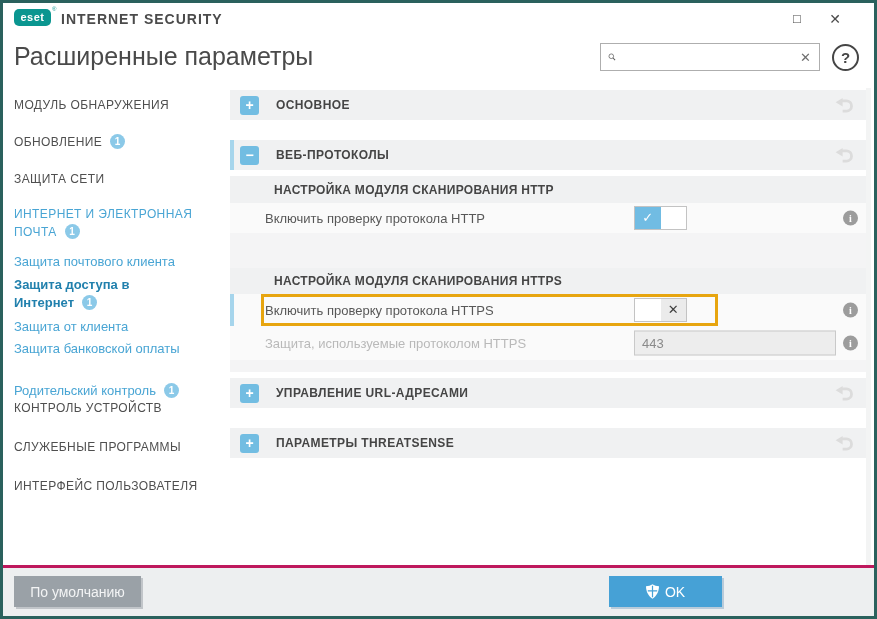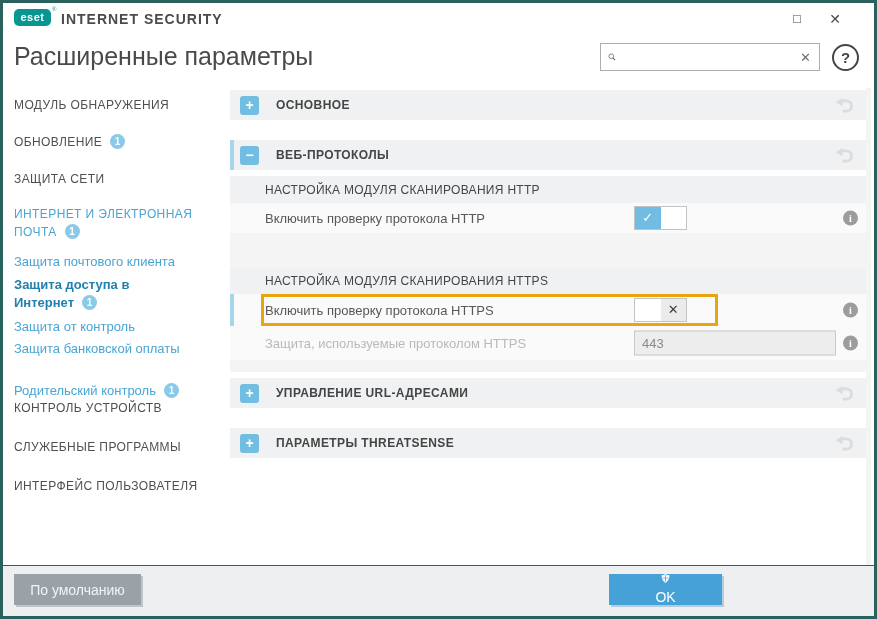--- a/index.html
+++ b/index.html
@@ -67,21 +67,21 @@
     width:19px; height:19px; margin-left:10px; border-radius:3px;
     background:#72bde2; color:#fff; font-size:14px; font-weight:bold;
     text-align:center; line-height:18px; cursor:pointer; flex:none;
   }
   .section-label { margin-left:17px; font-size:12px; font-weight:bold;
     color:#454545; letter-spacing:.4px;text-align:center; }
   .undo-icon { margin-left:auto; margin-right:12px; cursor:pointer; flex:none; }
 
   .subheader { position:absolute; left:230px; width:636px; background:#f0f1f2;
     display:flex; align-items:center; }
-  .subheader span { margin-left:35px; font-size:12px; font-weight:normal;
+  .subheader span { margin-left:44px; font-size:12px; font-weight:bold;
     color:#454545; letter-spacing:.3px; }
 
   .row { position:absolute; left:230px; width:636px; background:#fafafa; }
   .row-label { position:absolute; left:35px; top:50%; transform:translateY(-50%);
     font-size:13px; color:#585858; }
   .row-label.disabled { color:#b9b9b9; }
   .band { position:absolute; left:230px; width:636px; background:#f4f4f5; }
 
   .accent { position:absolute; left:230px; width:4px; background:#a6d5ec; z-index:3; }
 
@@ -104,28 +104,28 @@
     width:202px; height:25px; background:#ededed; border:1px solid #c9c9c9;
     font-size:13px; color:#8a8a8a; padding-left:7px; }
 
   .highlight-box { position:absolute; left:261px; top:294px; width:457px; height:32px;
     border:3px solid #e7a50f; z-index:6; pointer-events:none; }
 
   .gutter { position:absolute; left:866px; top:88px; width:5px; height:477px; background:#f3f4f4; }
 
   
   .footer { position:absolute; left:3px; right:3px; bottom:3px; height:51px;
-    background:#edeff0; border-top:1px solid #be185d; }
+    background:#edeff0; border-top:3px solid #be185d; }
   .btn { position:absolute; top:8px; height:31px; border:none; font-size:14px;
     cursor:pointer; font-family:inherit; }
   .btn.gray { background:#9aa1a7; color:#f3f4f5; box-shadow:2px 2px 0 rgba(140,146,152,.45); }
   .btn.blue { background:#46a1d6; color:#fff; box-shadow:2px 2px 0 rgba(120,160,190,.45);
     display:flex; align-items:center; justify-content:center; gap:6px; }
   .btn-default { left:11px; width:127px; }
-  .btn-ok { left:606px; width:113px;flex-direction:column; }
+  .btn-ok { left:606px; width:113px; }
   .btn-cancel { left:734px; width:126px; }
 </style>
 </head>
 <body>
 
 <div class="window">
 
   <div class="titlebar">
     <div class="logo-badge">eset</div>
     <div class="logo-reg">®</div>
@@ -158,21 +158,21 @@
     <div class="nav-item top active" style="top:205px">
       <span>ИНТЕРНЕТ И ЭЛЕКТРОННАЯ ПОЧТА</span><span class="badge">1</span>
     </div>
     <div class="nav-item sub" style="top:253px">
       <span>Защита почтового клиента</span>
     </div>
     <div class="nav-item sub selected" style="top:276px">
       <span>Защита доступа в Интернет</span><span class="badge">1</span>
     </div>
     <div class="nav-item sub" style="top:318px">
-      <span>Защита от контроль</span>
+      <span>Защита от клиента</span>
     </div>
     <div class="nav-item sub" style="top:340px">
       <span>Защита банковской оплаты</span>
     </div>
     <div class="nav-item sub" style="top:382px">
       <span>Родительский контроль</span><span class="badge">1</span>
     </div>
     <div class="nav-item top" style="top:399px">
       <span>КОНТРОЛЬ УСТРОЙСТВ</span>
     </div>

